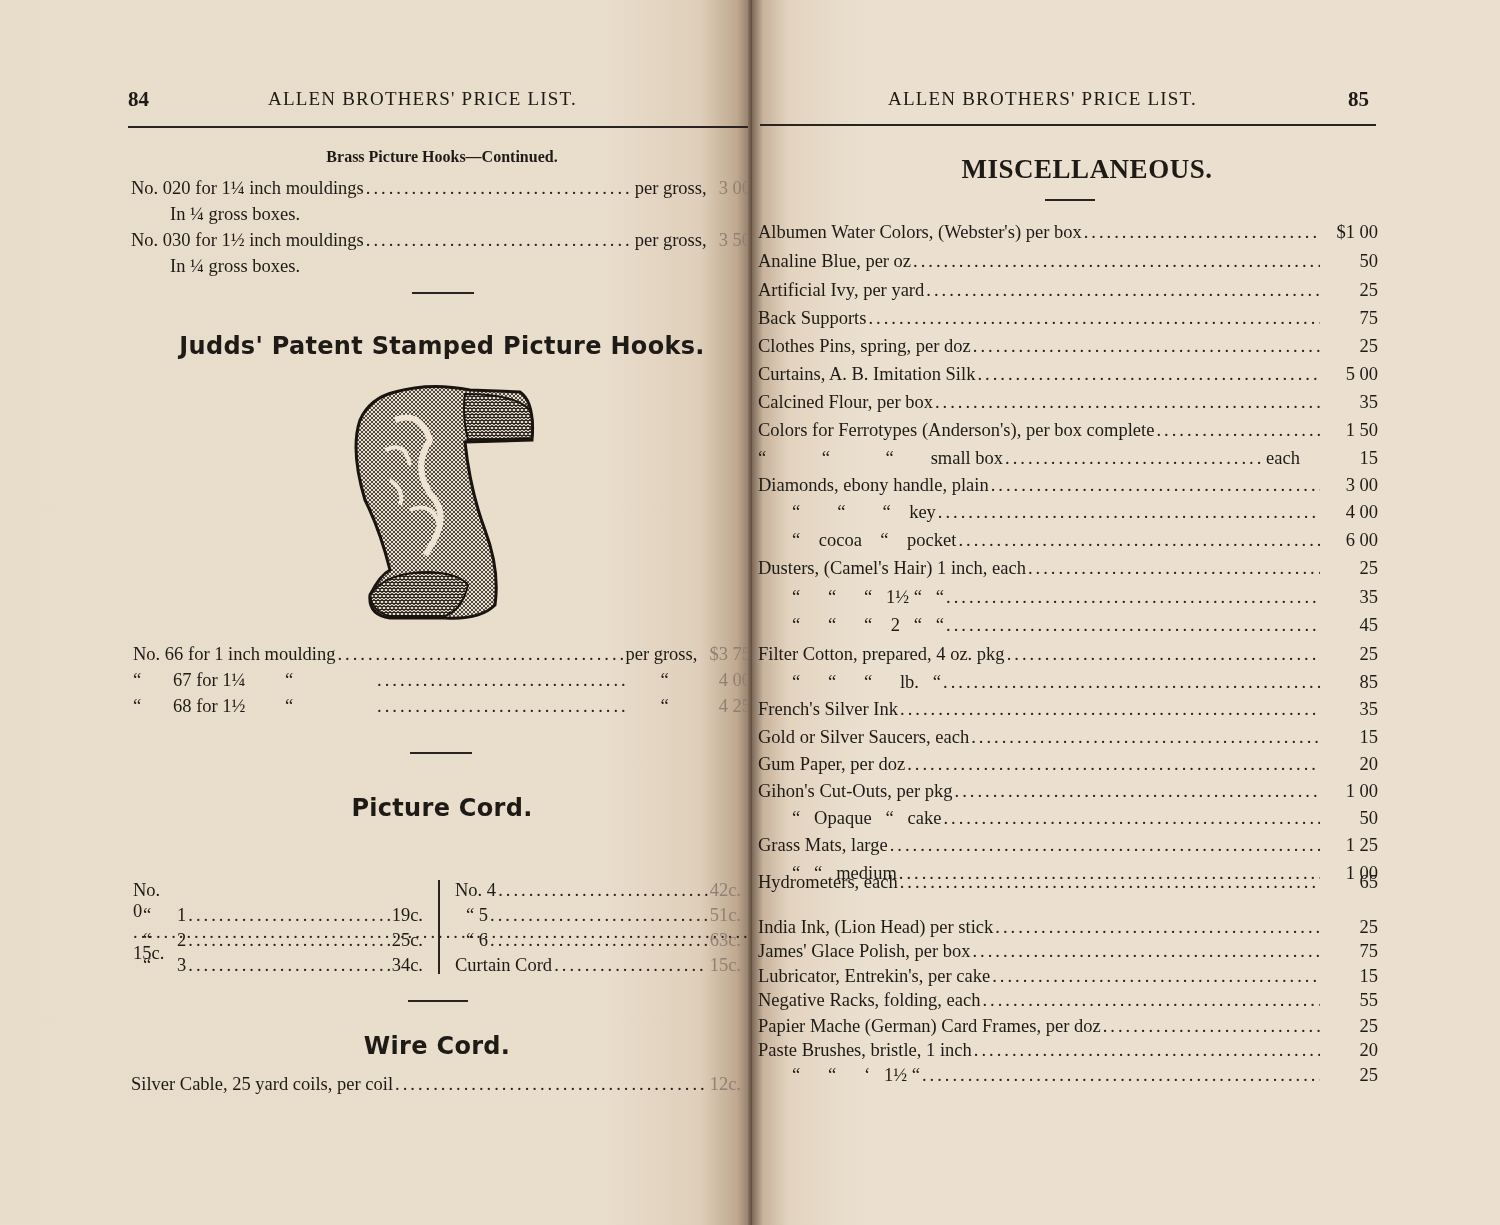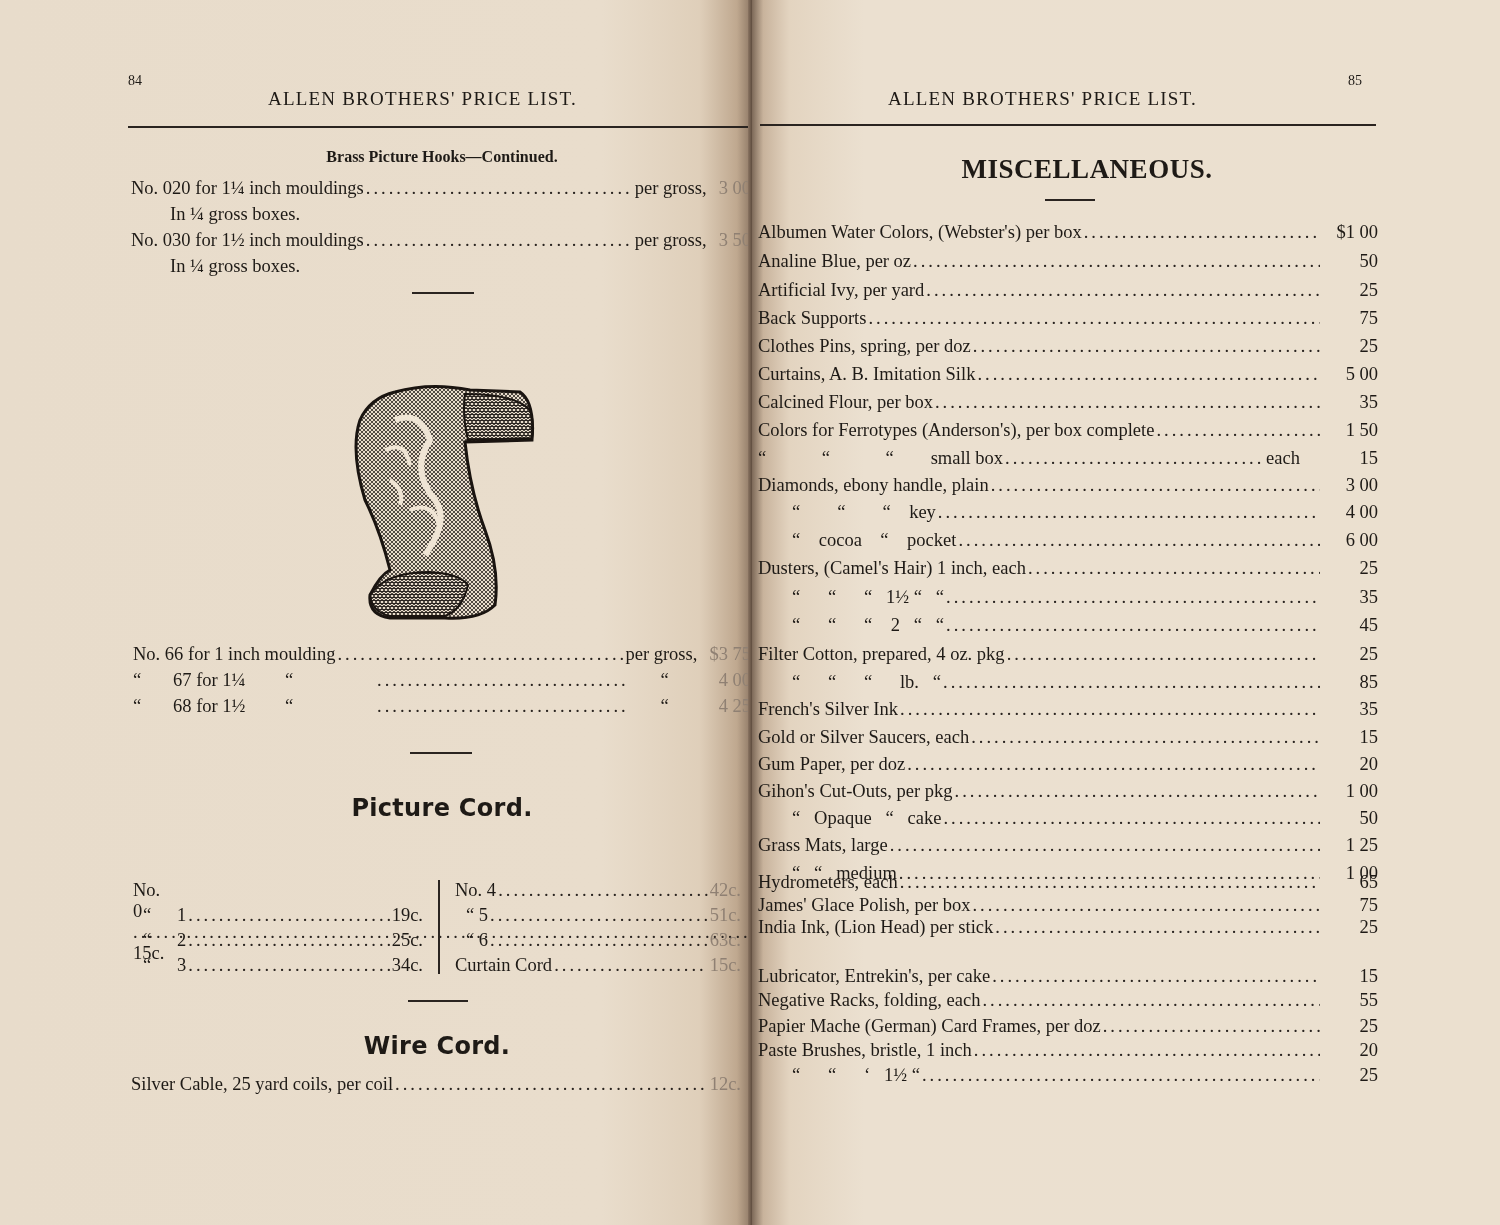--- a/index.html
+++ b/index.html
@@ -17,21 +17,21 @@
     width:752px;
     background:linear-gradient(90deg,#e8dccb 0%,#e9ddcc 80%,#dfcfba 93%,#bfa88f 98%,#8c7663 100%);
   }
   .page.right {
     width:748px;
     background:linear-gradient(90deg,#7d6958 0%,#c8b39c 1.5%,#e3d4c0 5%,#ebe0d0 15%,#ebe0cf 100%);
   }
   .gutter { position:absolute; left:748px; top:0; width:8px; height:1225px; background:linear-gradient(90deg,#8a7462,#5e4c3e,#a48c76); }
 
   .running-head { position:absolute; top:88px; font-size:19px; letter-spacing:1.2px; }
-  .folio { position:absolute; top:73px; font-size:14px; }
+  .folio { position:absolute; top:87px; font-size:21px;font-weight:bold; }
   .rule { position:absolute; height:2px; background:#2a2420; }
 
   .center { position:absolute; text-align:center; }
   .sub-caption { font-size:16px; font-weight:bold; }
   .section-title { font-family:"DejaVu Sans", sans-serif; font-weight:bold; font-size:24px; letter-spacing:0.3px; }
   .short-rule { position:absolute; height:1.5px; background:#2a2420; }
 
   .row { position:absolute; display:flex; align-items:baseline; font-size:18.5px; white-space:nowrap; }
   .row .lbl { flex:none; }
   .row .dots { flex:1; overflow:hidden; margin:0 2px; letter-spacing:3px; color:#2a2420; }
@@ -69,20 +69,21 @@
       <span class="dots"></span>
       <span class="unit">per gross,</span>
       <span class="price faded">3 50</span>
     </div>
     <div class="row" style="left:170px; top:256px;">
       <span>In ¼ gross boxes.</span>
     </div>
 
     <div class="short-rule" style="left:412px; top:292px; width:62px;"></div>
 
+    <div class="center section-title" style="left:128px; width:628px; top:332px;">Judds' Patent Stamped Picture Hooks.</div>
 
     <svg class="illus" viewBox="0 0 190 250">
       <defs>
         <pattern id="hatch" width="4" height="4" patternUnits="userSpaceOnUse">
           <path d="M0 0L4 4M4 0L0 4" stroke="#2a2420" stroke-width="0.8"></path>
         </pattern>
         <pattern id="lines" width="4" height="3" patternUnits="userSpaceOnUse">
           <path d="M0 1.5H4" stroke="#2a2420" stroke-width="1"></path>
         </pattern>
       </defs>
@@ -314,21 +315,21 @@
         <div class="row" style="left: 6px; top: 872px; width: 620px;">
           <span class="lbl" style="white-space: pre;">Hydrometers, each</span>
           <span class="dots"></span>
           <span class="price" style="min-width: 56px;">65</span>
         </div>
         <div class="row" style="left: 6px; top: 917px; width: 620px;">
           <span class="lbl" style="white-space: pre;">India Ink, (Lion Head) per stick</span>
           <span class="dots"></span>
           <span class="price" style="min-width: 56px;">25</span>
         </div>
-        <div class="row" style="left: 6px; top: 895px; width: 620px;">
+        <div class="row" style="left: 6px; top: 941px; width: 620px;">
           <span class="lbl" style="white-space: pre;">James' Glace Polish, per box</span>
           <span class="dots"></span>
           <span class="price" style="min-width: 56px;">75</span>
         </div>
         <div class="row" style="left: 6px; top: 966px; width: 620px;">
           <span class="lbl" style="white-space: pre;">Lubricator, Entrekin's, per cake</span>
           <span class="dots"></span>
           <span class="price" style="min-width: 56px;">15</span>
         </div>
         <div class="row" style="left: 6px; top: 990px; width: 620px;">

